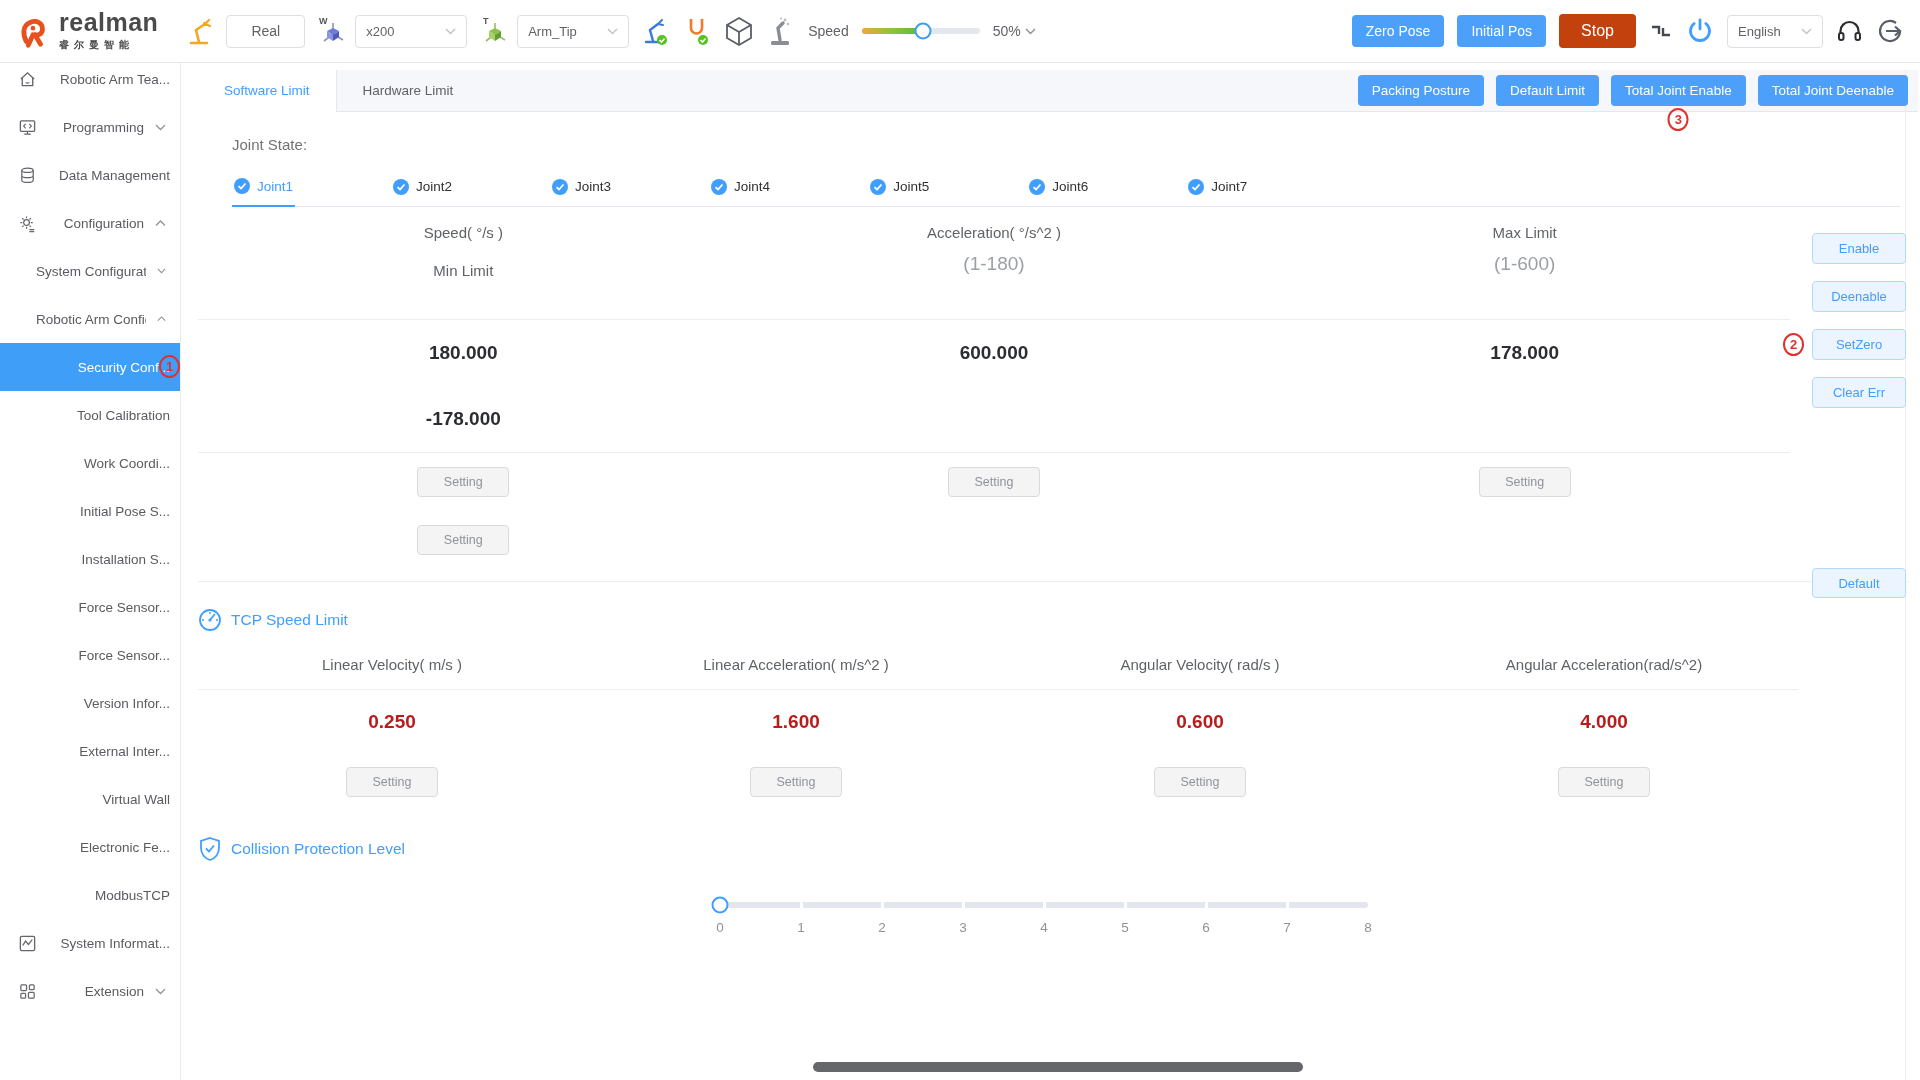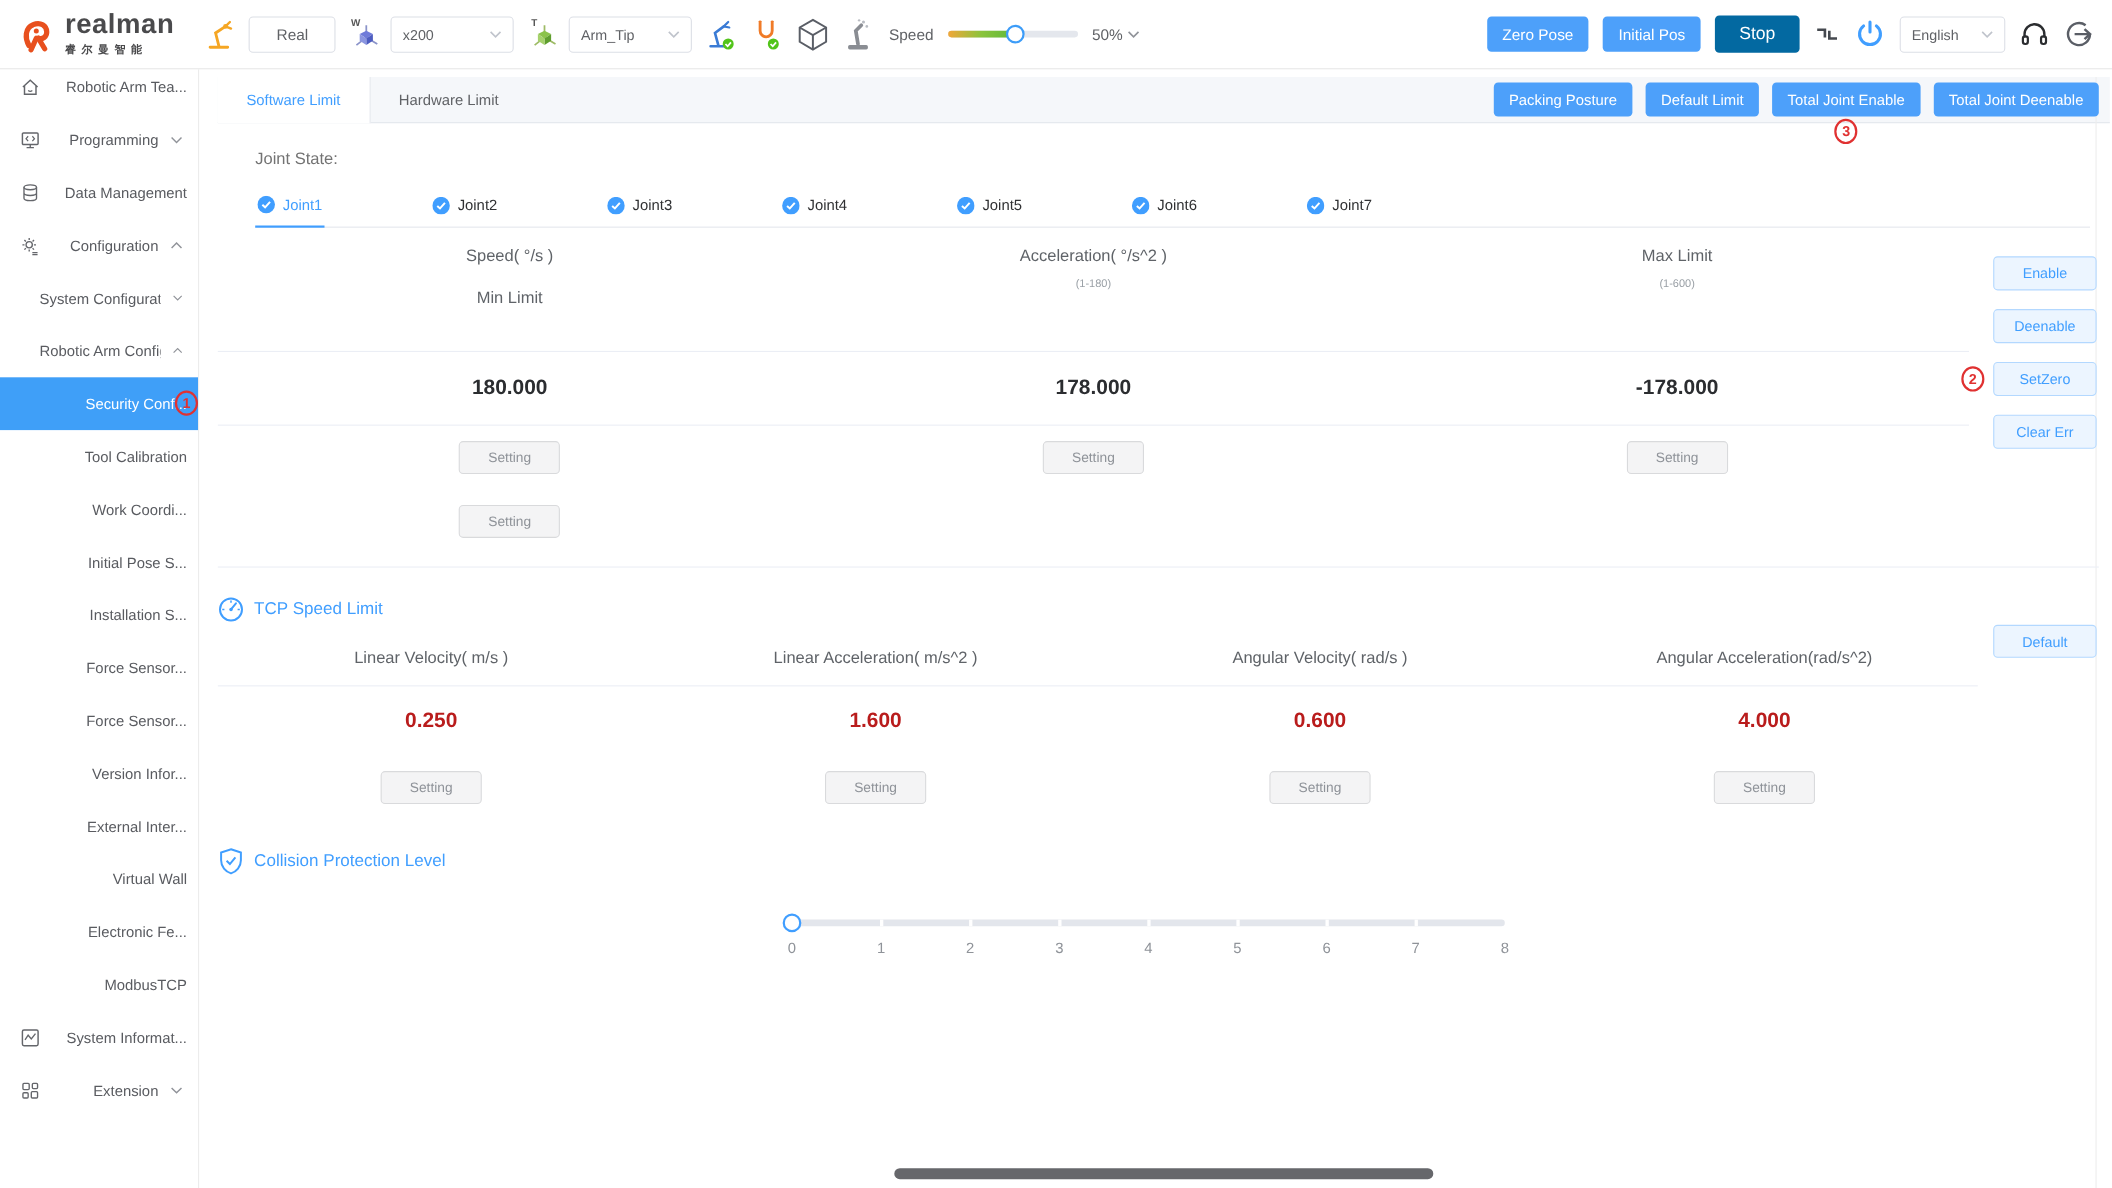--- a/index.html
+++ b/index.html
@@ -24,21 +24,21 @@
   .strack { position:relative; width:118px; height:6px; border-radius:3px; background:#e4e7ed; }
   .sfill { width:52%; height:100%; border-radius:3px;
            background:linear-gradient(90deg,#f0a73a,#8ac43c,#5db83a); }
   .shandle { position:absolute; left:52%; top:50%; transform:translate(-50%,-50%);
              width:17px; height:17px; background:#fff; border:2px solid #3c9cf8; border-radius:50%; }
   .speed-val { font-size:14px; color:#606266; display:flex; align-items:center; gap:4px; }
   .hspacer { flex:1; }
   .btn-blue { background:#4da0fa; color:#fff; border-radius:4px; height:32px; padding:0 14px;
               font-size:14px; display:flex; align-items:center; justify-content:center;
               white-space:nowrap; cursor:pointer; border:none; position:relative; }
-  .btn-stop { background:#0369a1; color:#fff; border-radius:4px; height:34px; padding:0 22px;
+  .btn-stop { background:#c2410c; color:#fff; border-radius:4px; height:34px; padding:0 22px;
               font-size:16px; display:flex; align-items:center; cursor:pointer; border:none; }
   .hicon { display:flex; align-items:center; justify-content:center; }
 
   
   .sidebar { position:absolute; top:55px; left:0; bottom:0; width:181px; background:#fff;
              border-right:1px solid #ececec; z-index:4; }
   .sitem { height:48px; display:flex; align-items:center; gap:11px; padding:0 10px 0 18px;
            font-size:13.5px; color:#595b60; cursor:pointer; position:relative; white-space:nowrap;text-align:right; }
   .sitem .lbl { flex:1; overflow:hidden; text-overflow:clip; }
   .sitem.sub1 { padding-left:36px; }
@@ -60,21 +60,21 @@
   .content { position:relative; padding-left:17px; }
   .joint-title { margin:24px 0 0 34px; color:#737373; font-size:15px; }
   .joint-tabs { margin:16px 20px 0 34px; display:flex; border-bottom:1px solid #e4e7ed; }
   .jtab { display:flex; align-items:center; gap:7px; padding:9px 2px 11px; margin-right:96px;
           font-size:13.5px; color:#303133; cursor:pointer; }
   .jtab.active { color:#409eff; border-bottom:2px solid #409eff; margin-bottom:-1px; }
   .jcheck { width:16px; height:16px; flex:none; }
 
   .jgrid { display:grid; grid-template-columns:repeat(3,1fr); width:1592px; text-align:center; }
   .jhead { padding:17px 0 4px; font-size:15px; color:#5f6368; }
-  .jrange { height:36px; font-size:10px; color:#9aa0a6; padding-top:8px; }
+  .jrange { height:36px; font-size:19px; color:#9aa0a6; padding-top:8px; }
   .divider { width:1592px; border-top:1px solid #ebeef5; }
   .jval { height:66px; display:flex; align-items:center; justify-content:center;
           font-size:19px; font-weight:bold; color:#2b2d30; }
   .jset { height:58px; display:flex; align-items:center; justify-content:center; }
   .btn-setting { width:92px; height:30px; background:#f4f4f5; border:1px solid #d9dadc;
                  border-radius:4px; color:#8f9399; font-size:12.5px; cursor:pointer; }
   .hr-full { border-top:1px solid #ebeef5; margin:12px 12px 0 0; }
 
   .side-stack { position:absolute; right:14px; top:178px; display:flex; flex-direction:column;
                 gap:17px; z-index:3; }
@@ -459,20 +459,21 @@
         <div class="jhead">Max Limit</div>
         <div class="jhead">Min Limit</div>
         <div class="jrange">(1-180)</div>
         <div class="jrange">(1-600)</div>
         <div class="jrange"></div>
         <div class="jrange"></div>
       </div>
       <div class="divider"></div>
       <div class="jgrid">
         <div class="jval">180.000</div>
+        <div class="jval">600.000</div>
         <div class="jval">178.000</div>
         <div class="jval">-178.000</div>
       </div>
       <div class="divider"></div>
       <div class="jgrid">
         <div class="jset">
             <button class="btn-setting">Setting</button>
           </div>
         <div class="jset">
             <button class="btn-setting">Setting</button>

